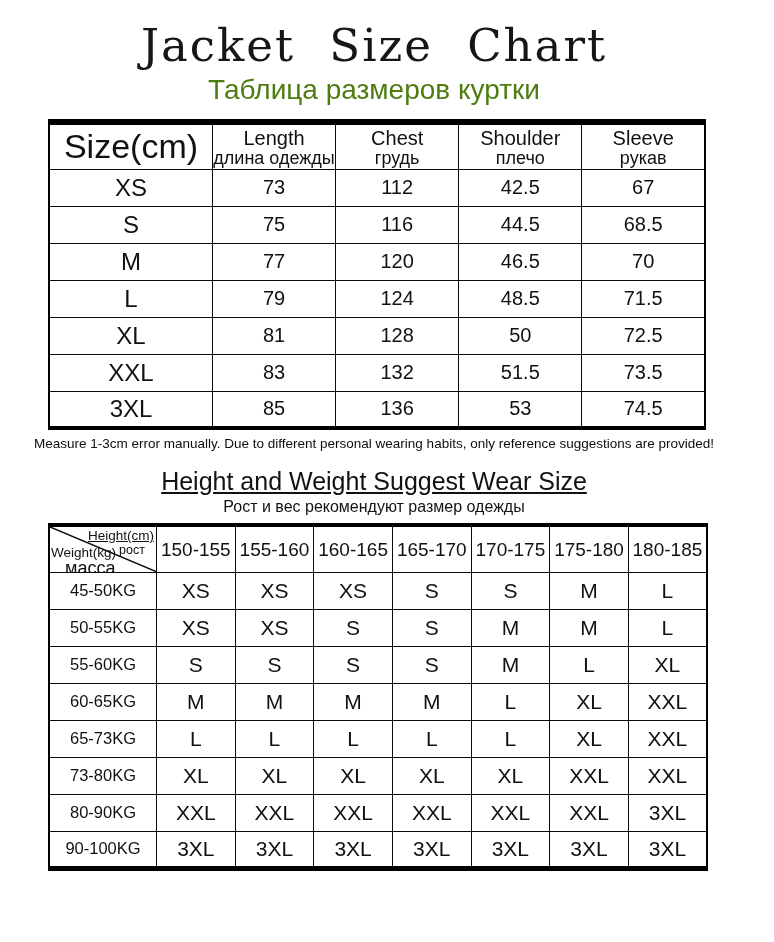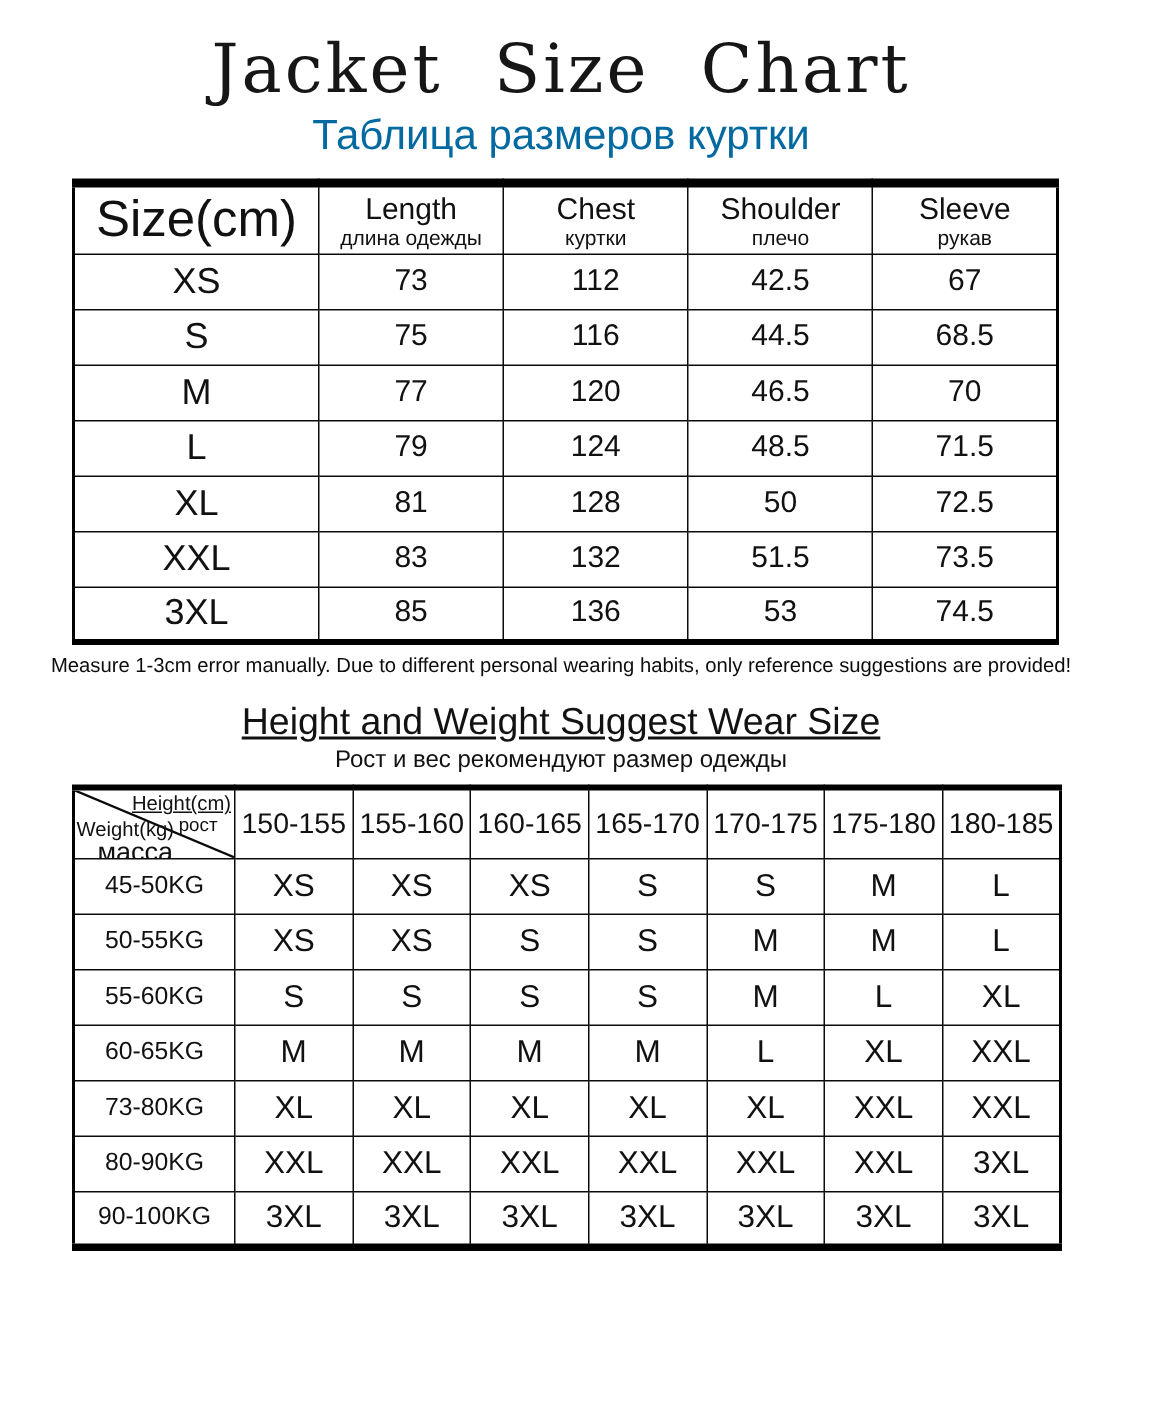--- a/index.html
+++ b/index.html
@@ -28,21 +28,21 @@
     letter-spacing: 2px;
     word-spacing: 18px;
     color: #161616;
   }
   .main-subtitle {
     margin: 6px 0 0 0;
     text-align: center;
     font-weight: 400;
     font-size: 28px;
     line-height: 1.1;
-    color: #0369a1;
+    color: #4d7c0f;
   }
 
   
   table { border-collapse: collapse; table-layout: fixed; }
   .size-table {
     margin: 13px 0 0 48px;
     width: 658px;
     border-top: 6px solid #000;
     border-bottom: 4px solid #000;
     border-left: 2px solid #000;
@@ -52,21 +52,21 @@
     border: 1.5px solid #0a0a0a;
     text-align: center;
     vertical-align: middle;
     padding: 0;
     overflow: hidden;
   }
   .size-table thead tr { height: 47px; }
   .size-table tbody tr { height: 37px; }
   .size-table th.corner { width: 162px; font-weight: 400; font-size: 34px; margin-top: 24px; }
   .col-en { font-size: 20px; line-height: 1.1; font-weight: 400; }
-  .col-ru { font-size: 14px; line-height: 1.0; font-weight: 400; }
+  .col-ru { font-size: 18px; line-height: 1.0; font-weight: 400; }
   .size-table td.size-name { font-size: 24px; }
   .size-table td.val { font-size: 20px; }
 
   
   .note-en {
     margin: 6px 0 0 0;
     text-align: center;
     font-size: 13.5px;
     line-height: 1.2;
     color: #0d0d0d;
@@ -149,21 +149,21 @@
     <thead>
       <tr>
         <th class="corner">Size(cm)</th>
 
       <th>
             <div class="col-en">Length</div>
             <div class="col-ru">длина одежды</div>
           </th>
           <th>
             <div class="col-en">Chest</div>
-            <div class="col-ru">куртки</div>
+            <div class="col-ru">грудь</div>
           </th>
           <th>
             <div class="col-en">Shoulder</div>
             <div class="col-ru">плечо</div>
           </th>
           <th>
             <div class="col-en">Sleeve</div>
             <div class="col-ru">рукав</div>
           </th>
         </tr>
@@ -285,20 +285,30 @@
           <td class="weight-label">60-65KG</td>
           <td class="size-val">M</td>
           <td class="size-val">M</td>
           <td class="size-val">M</td>
           <td class="size-val">M</td>
           <td class="size-val">L</td>
           <td class="size-val">XL</td>
           <td class="size-val">XXL</td>
         </tr>
         <tr>
+          <td class="weight-label">65-73KG</td>
+          <td class="size-val">L</td>
+          <td class="size-val">L</td>
+          <td class="size-val">L</td>
+          <td class="size-val">L</td>
+          <td class="size-val">L</td>
+          <td class="size-val">XL</td>
+          <td class="size-val">XXL</td>
+        </tr>
+        <tr>
           <td class="weight-label">73-80KG</td>
           <td class="size-val">XL</td>
           <td class="size-val">XL</td>
           <td class="size-val">XL</td>
           <td class="size-val">XL</td>
           <td class="size-val">XL</td>
           <td class="size-val">XXL</td>
           <td class="size-val">XXL</td>
         </tr>
         <tr>

